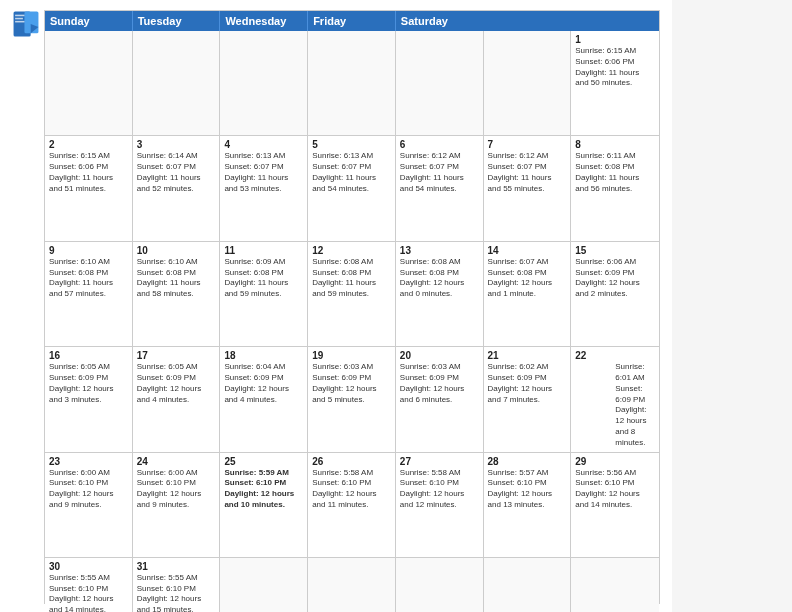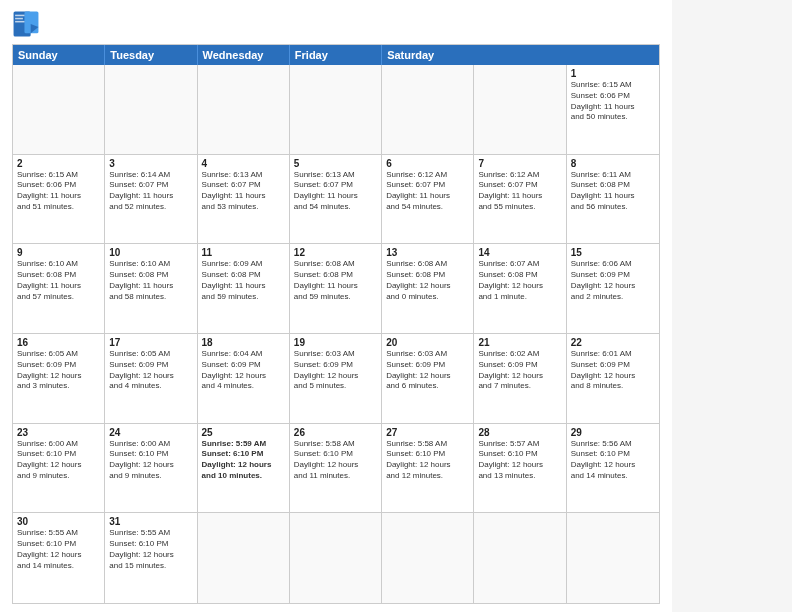--- a/index.html
+++ b/index.html
@@ -8,21 +8,20 @@
       height: 612px;
       font-family: Arial, sans-serif;
       background: #f5f5f5;
       overflow: hidden;
     }
     .page {
       width: 672px;
       height: 612px;
       background: white;
       display: flex;
-      flex-direction: column;
       padding: 10px 12px 8px 12px;
     }
     .header {
       display: flex;
       align-items: flex-start;
       justify-content: space-between;
       margin-bottom: 6px;
     }
     .logo {
       display: flex;
@@ -302,21 +301,21 @@
           </div>
           <div class="cal-cell">
             <span class="day-num">21</span>
             <div class="day-info" style="white-space: pre-line;">Sunrise: 6:02 AM
 Sunset: 6:09 PM
 Daylight: 12 hours
 and 7 minutes.</div>
           </div>
           <div class="cal-cell">
             <span class="day-num">22</span>
-            <div class="day-info" style="white-space: pre-line;">Sunrise: 6:01 AM
+            <div class="day-info" style="white-space: pre-line; margin-left: 40px;">Sunrise: 6:01 AM
 Sunset: 6:09 PM
 Daylight: 12 hours
 and 8 minutes.</div>
           </div>
         </div>
         <div class="cal-week">
           <div class="cal-cell">
             <span class="day-num">23</span>
             <div class="day-info" style="white-space: pre-line;">Sunrise: 6:00 AM
 Sunset: 6:10 PM

